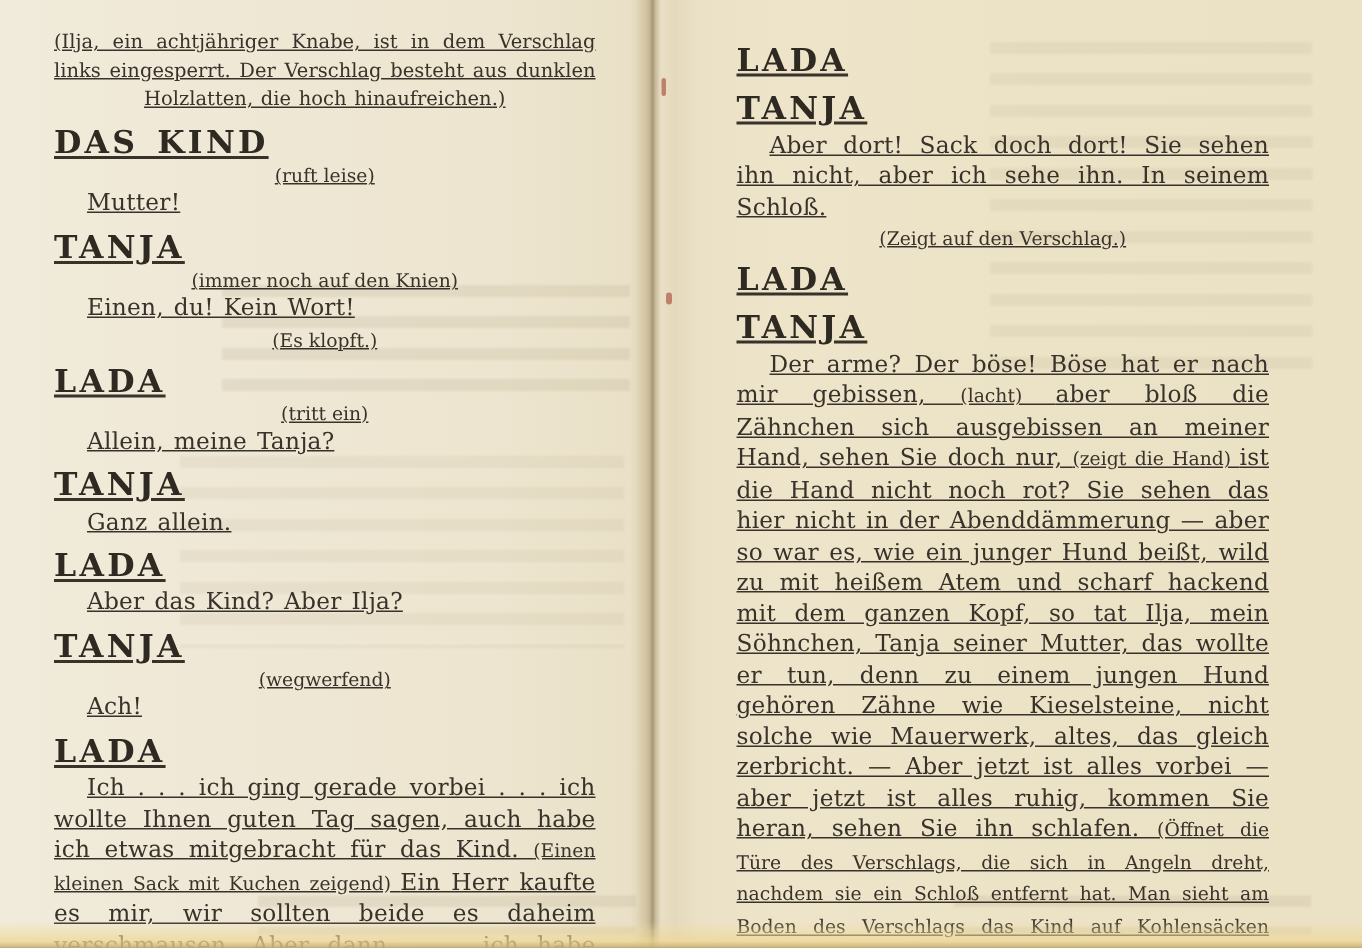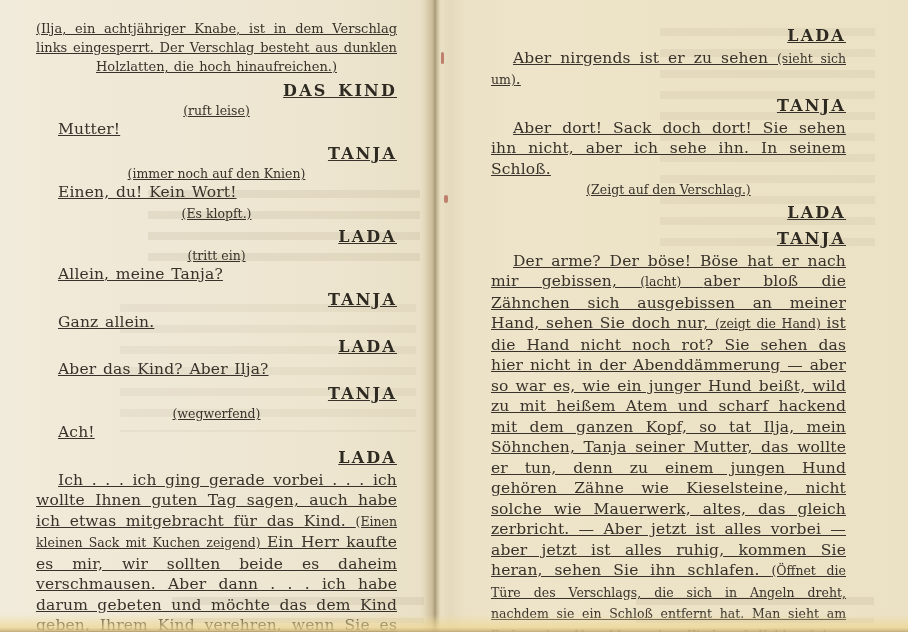--- a/index.html
+++ b/index.html
@@ -52,21 +52,21 @@
   .page-right { left: 454px; }
   .page-content { box-sizing: border-box; height: 100%; overflow: hidden; }
   .page-left  .page-content { padding: 7px 57px 0 36px; }
   .page-right .page-content { padding: 9px 62px 0 37px; }
 
   .stage-block {
     font-size: 13px; line-height: 19px; margin: 0 0 2px 0;
     text-align: justify; text-align-last: center; word-spacing: 1px;
   }
   .speaker {
-    text-align: right; font-weight: 700; font-size: 16px; line-height: 1.3;
+    text-align: left; font-weight: 700; font-size: 21px; line-height: 1.3;
     letter-spacing: 2.2px; margin: 5px 0 1px 0; color: #2e2a22; word-spacing: 3px;
   }
   .direction { text-align: center; font-size: 12.5px; line-height: 16px; margin: 0; }
   .stage-center { margin-top: 3px; margin-bottom: 2px; }
   .line {
     margin: 0; font-size: 15.5px; line-height: 20.5px; text-align: justify;
     text-indent: 22px; word-spacing: 1.6px; letter-spacing: 0.15px; hyphens: auto;
   }
   .line .sm { font-size: 12.5px; letter-spacing: 0; }
 </style>
@@ -105,21 +105,20 @@
         <div class="speaker">TANJA</div>
         <div class="direction">(wegwerfend)</div>
         <p class="line"><span>Ach!</span></p>
         <div class="speaker">LADA</div>
         <p class="line"><span>Ich&nbsp;.&nbsp;.&nbsp;. ich ging gerade vorbei&nbsp;.&nbsp;.&nbsp;. ich wollte Ihnen guten Tag sagen, auch habe ich etwas mitgebracht für das Kind. </span><span class="sm">(Einen kleinen Sack mit Kuchen zeigend) </span><span>Ein Herr kaufte es mir, wir sollten beide es daheim verschmausen. Aber dann&nbsp;.&nbsp;.&nbsp;. ich habe darum gebeten und möchte das dem Kind geben, Ihrem Kind verehren, wenn Sie es erlauben. Ja? </span><span class="sm">(Tanja schweigt.) </span><span>Es freut mich solches Zeug nicht, es ist für Iljuschka.</span></p>
       </div>
   </div>
   <div class="page page-right">
     <div class="page-content">
         <div class="speaker">LADA</div>
-        <p class="line"><span>Aber nirgends ist er zu sehen </span><span class="sm">(sieht sich um)</span><span>.</span></p>
         <div class="speaker">TANJA</div>
         <p class="line"><span>Aber dort!  Sack doch dort!  Sie sehen ihn nicht, aber ich sehe ihn. In seinem Schloß.</span></p>
         <div class="direction stage-center">(Zeigt auf den Verschlag.)</div>
         <div class="speaker">LADA</div>
         <div class="speaker">TANJA</div>
         <p class="line"><span>Der arme?  Der böse!  Böse hat er nach mir gebissen, </span><span class="sm">(lacht) </span><span>aber bloß die Zähnchen sich ausgebissen an meiner Hand, sehen Sie doch nur, </span><span class="sm">(zeigt die Hand) </span><span>ist die Hand nicht noch rot?  Sie sehen das hier nicht in der Abenddämmerung — aber so war es, wie ein junger Hund beißt, wild zu mit heißem Atem und scharf hackend mit dem ganzen Kopf, so tat Ilja, mein Söhnchen, Tanja seiner Mutter, das wollte er tun, denn zu einem jungen Hund gehören Zähne wie Kieselsteine, nicht solche wie Mauerwerk, altes, das gleich zerbricht. — Aber jetzt ist alles vorbei — aber jetzt ist alles ruhig, kommen Sie heran, sehen Sie ihn schlafen. </span><span class="sm">(Öffnet die Türe des Verschlags, die sich in Angeln dreht, nachdem sie ein Schloß entfernt hat.  Man sieht am Boden des Verschlags das Kind auf Kohlensäcken liegen.)</span></p>
       </div>
   </div>
 
   <div class="bottom-edge"></div>

